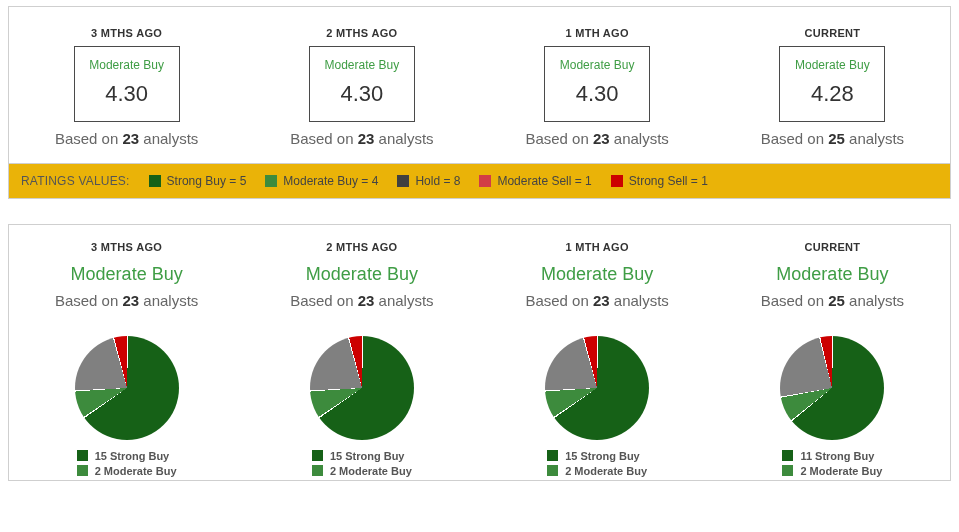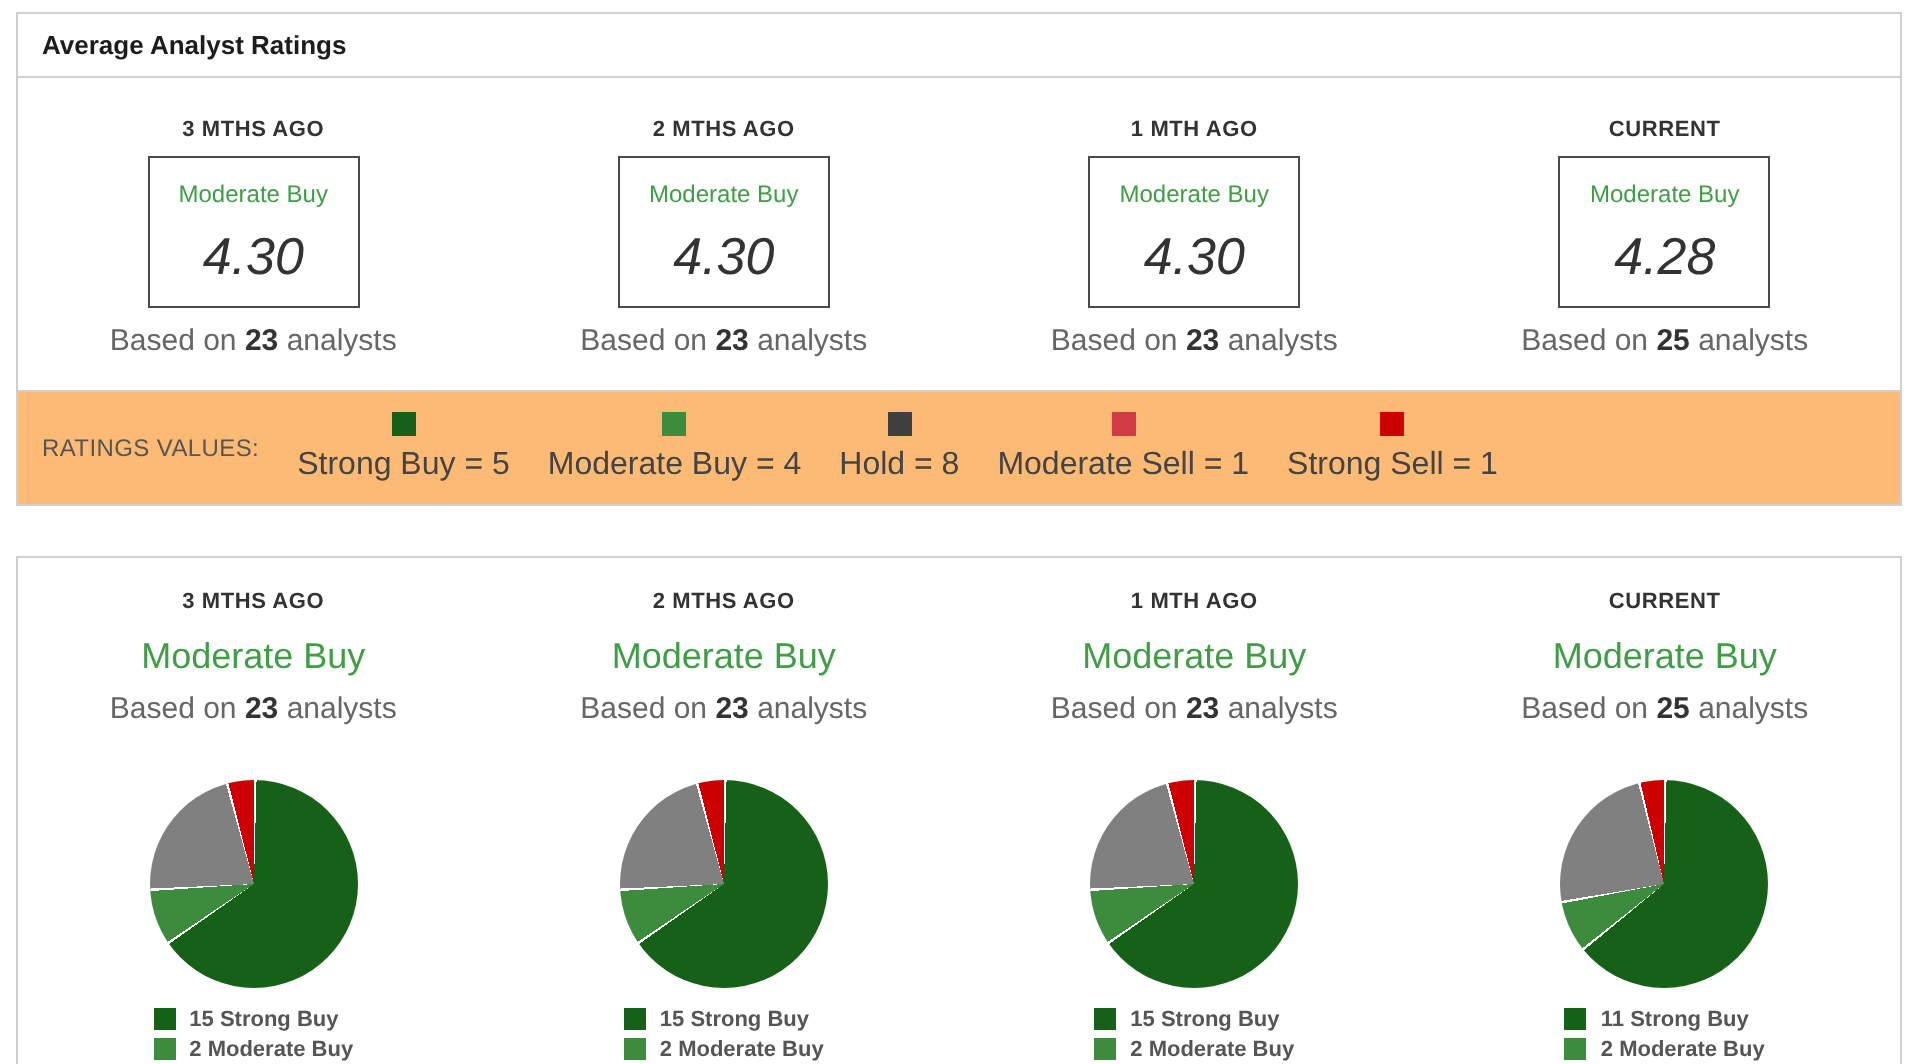--- a/index.html
+++ b/index.html
@@ -19,45 +19,44 @@
   .avg-columns{display:flex;padding:20px 0 0;}
   .avg-col{flex:1;text-align:center;}
   .period{font-size:11px;font-weight:bold;color:#333;letter-spacing:.3px;}
   .value-box{
     width:106px;height:76px;margin:7px auto 8px;border:1px solid #4a4a4a;
     box-sizing:border-box;background:#fff;
     display:flex;flex-direction:column;align-items:center;justify-content:flex-start;
     padding-top:11px;
   }
   .rating-small{font-size:12px;color:#3f9d45;}
-  .score{font-size:26px;color:#333;margin-top:9px;font-style:italic;}
+  .score{font-size:22px;color:#333;margin-top:9px;}
   .based{font-size:15px;color:#666;padding-bottom:16px;}
   .based b{color:#333;}
   
   .values-row{
-    border-top:1px solid #cfcfcf;background:#fdba74;
+    border-top:1px solid #cfcfcf;background:#eab308;
     padding:10px 12px;display:flex;align-items:center;gap:19px;
   }
   .values-label{font-size:12px;color:#555;letter-spacing:.2px;}
-  .legend-item{display:flex;align-items:center;gap:6px;font-size:16px;color:#444;flex-direction:column;}
+  .legend-item{display:flex;align-items:center;gap:6px;font-size:12px;color:#444;}
   .swatch{width:12px;height:12px;display:inline-block;flex:0 0 auto;}
   
   .pie-columns{display:flex;padding:16px 0 0;}
   .pie-col{flex:1;text-align:center;}
   .consensus{font-size:18px;color:#3f9d45;margin:11px 0 7px;}
   .pie{width:104px;height:104px;border-radius:50%;margin:11px auto 8px;background:#eee;}
   .pie-legend{display:inline-block;text-align:left;}
   .pie-legend-row{display:flex;align-items:center;gap:7px;font-size:11px;color:#555;height:15px;font-weight:bold;}
   .pie-legend .swatch{width:11px;height:11px;}
 </style>
 </head>
 <body>
 
 <section class="panel first">
-  <div class="panel-header">Average Analyst Ratings</div>
 
   <div class="avg-columns">
 
     <div class="avg-col">
       <div class="period">3 MTHS AGO</div>
       <div class="value-box">
         <div class="rating-small">Moderate Buy</div>
         <div class="score">4.30</div>
       </div>
       <div class="based">

